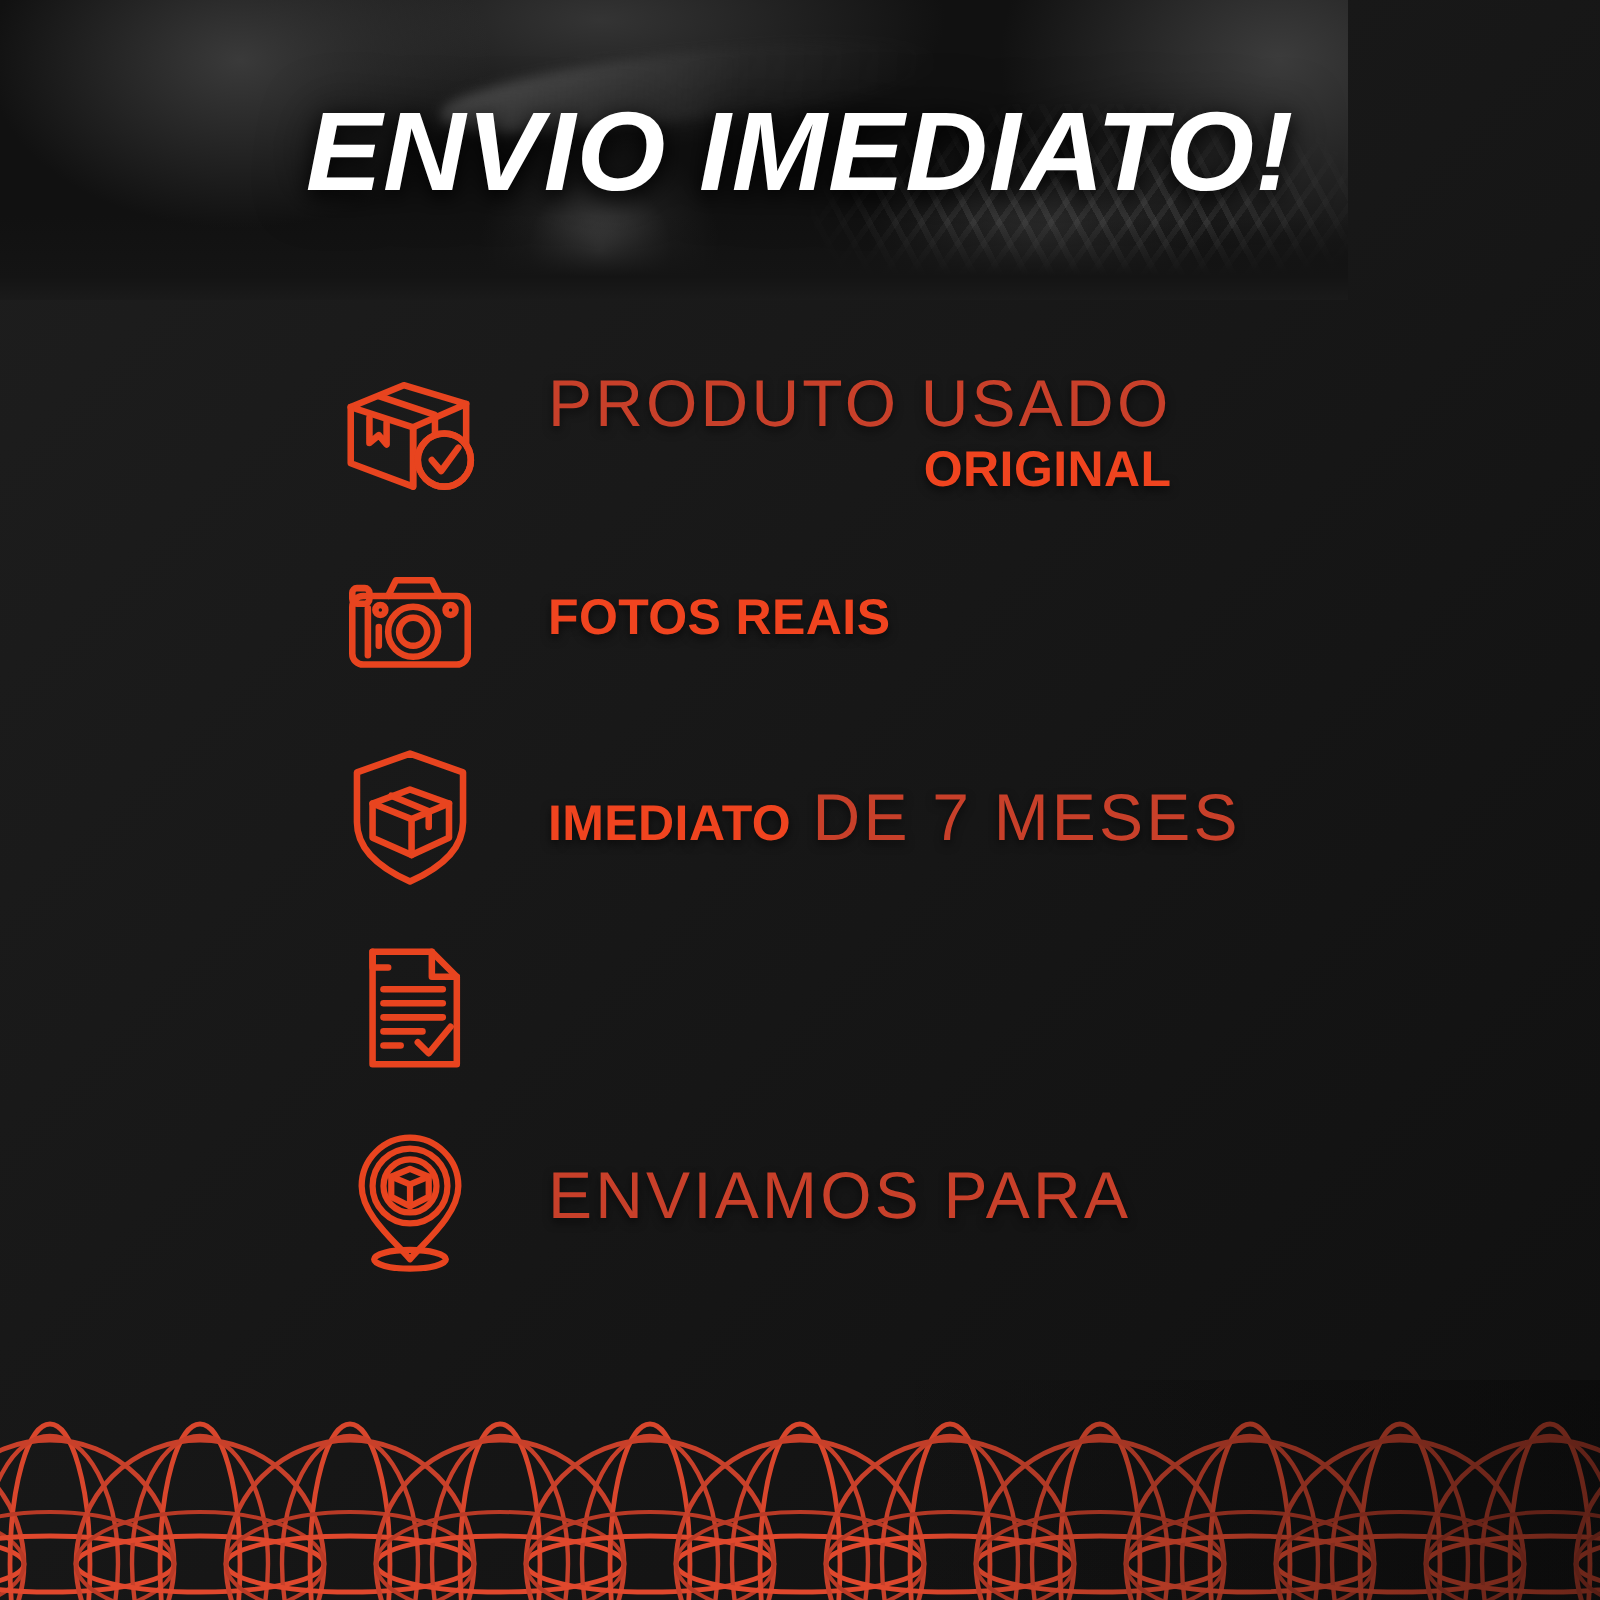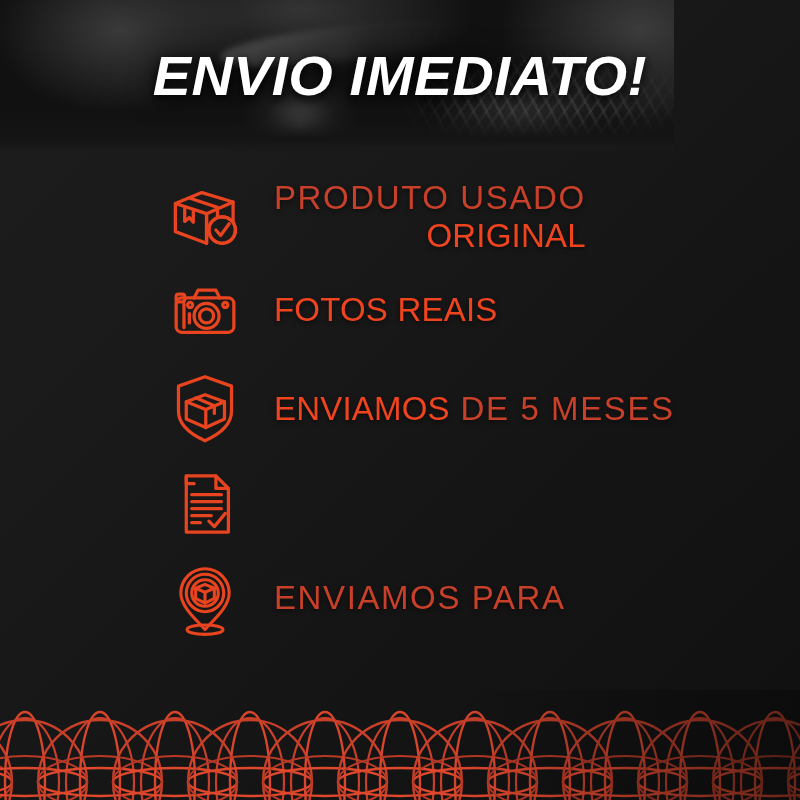--- a/index.html
+++ b/index.html
@@ -106,22 +106,22 @@
 
   .feature-text {
     margin-left:30px;
     line-height:1.0;
     white-space:nowrap;
   }
   .line { display:block; }
   .line-1 { margin-bottom:5px; }
 
   .t-bold {
-    font-weight:400;
-    font-size:33px;
+    font-weight:700;
+    font-size:25px;
     letter-spacing:.2px;
     color:#f0441f;
     text-shadow:0 2px 5px rgba(0,0,0,.6);
   }
   .t-light {
     font-weight:400;
     font-size:33px;
     letter-spacing:1.6px;
     color:#c8402a;
     text-shadow:0 2px 5px rgba(0,0,0,.55);
@@ -204,21 +204,21 @@
         <svg viewBox="0 0 100 100" fill="none" stroke="#E8441F" stroke-width="4.2" stroke-linecap="round" stroke-linejoin="round">
           <path d="M50 10 L84 22 L84 54 C84 72 68 84 50 92 C32 84 16 72 16 54 L16 22 Z"></path>
           <path d="M26 42 L50 33 L75 42 L51 52 Z"></path>
           <path d="M26 42 L26 64 L51 75 L51 52"></path>
           <path d="M75 42 L75 64 L51 75"></path>
           <path d="M38 37 L62 47 L62 57"></path>
         </svg>
       </div>
       <div class="feature-text">
         <span class="line line-2">
-          <span class="t-bold">ENVIAMOS</span><span class="t-light"> DE 5 MESES</span>
+          <span class="t-bold">IMEDIATO</span><span class="t-light"> DE 7 MESES</span>
         </span>
       </div>
     </div>
 
     <div class="feature">
       <div class="feature-icon">
         <svg viewBox="0 0 100 100" fill="none" stroke="#E8441F" stroke-width="4.2" stroke-linecap="round" stroke-linejoin="round">
           <path d="M26 14 L64 14 L80 30 L80 86 L26 86 Z"></path>
           <path d="M26 14 L26 24 L36 24"></path>
           <path d="M64 14 L64 30 L80 30"></path>

